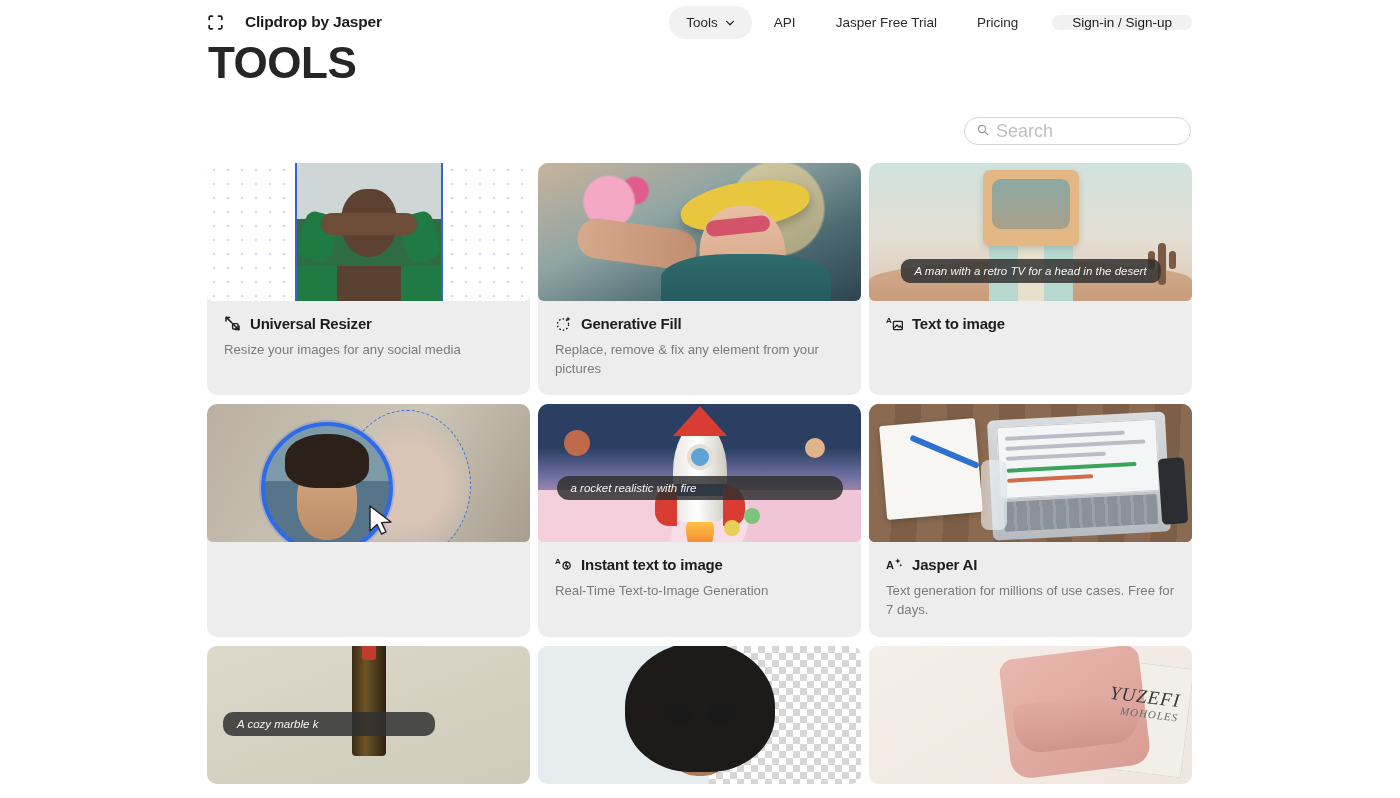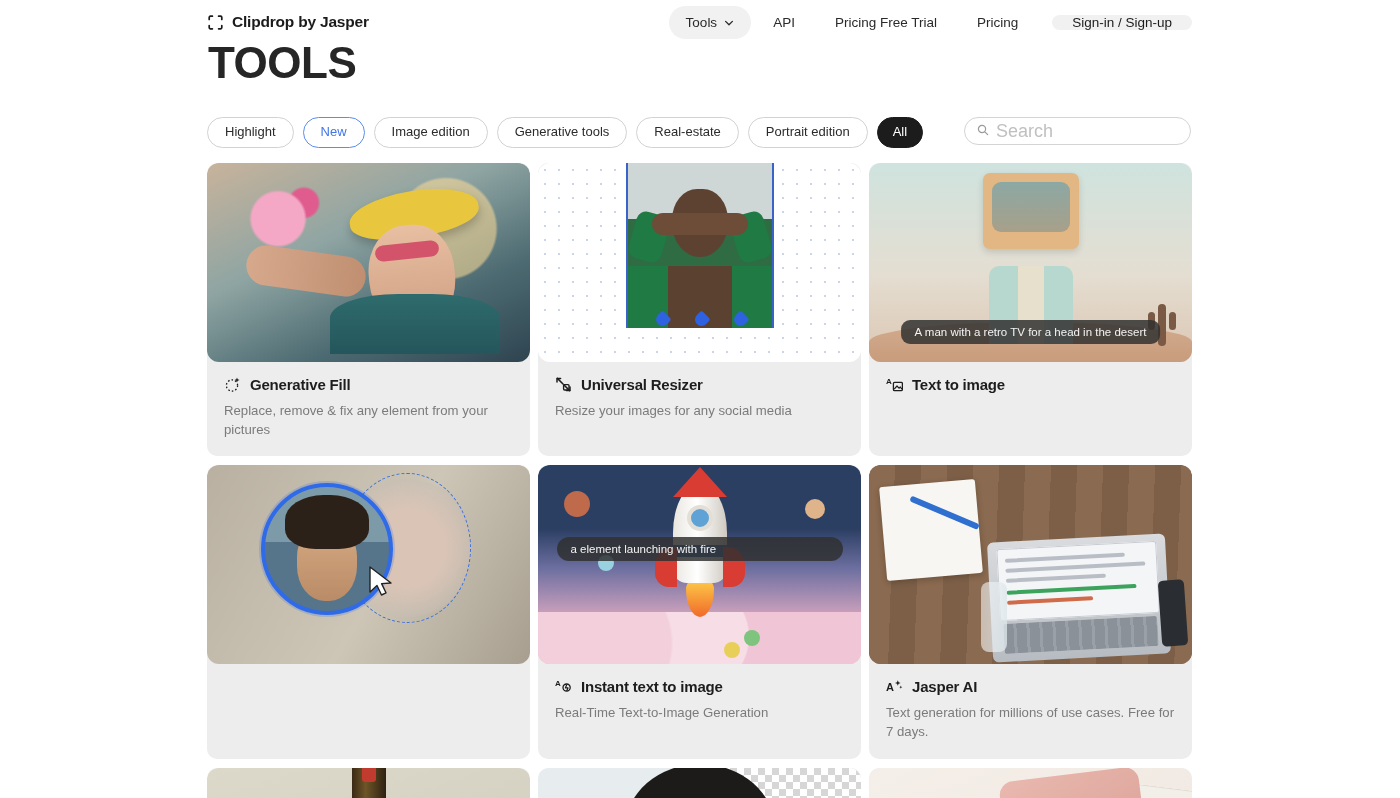--- a/index.html
+++ b/index.html
@@ -11,21 +11,21 @@
   }
 
   .page { width: 1400px; height: 798px; position: relative; background:#fff; }
 
   
   .header {
     position: absolute; top: 0; left: 0; right: 0; height: 44px;
     display: flex; align-items: center;
     padding: 0 208px;
   }
-  .brand { display: flex; align-items: center; gap: 9px; }
+  .brand { display: flex; align-items: center; gap: 22px; }
   .brand-mark { width: 15px; height: 15px; position: relative; display:block; }
   .brand-name {
     font-size: 15.5px; font-weight: bold; color: #1b1b1b; letter-spacing: -0.2px;
     white-space: nowrap;
   }
   .nav { margin-left: auto; display: flex; align-items: center; gap: 4px; }
   .nav-pill {
     display: flex; align-items: center; gap: 7px;
     background: #f1f1f1; border-radius: 20px;
     padding: 9px 17px; font-size: 13.5px; color: #2a2a2a;
@@ -81,22 +81,23 @@
     width: 990px;
     display: grid;
     grid-template-columns: repeat(3, 323px);
     gap: 9px 8px;
   }
   .card {
     background: #ededed; border-radius: 10px; overflow: hidden;
     cursor: pointer; display: flex; flex-direction: column;
   }
   .card-media {
-    height: 199px; width: 100%; position: relative; overflow: hidden;
-    border-radius: 12px;
+    height: 138px; width: 100%; position: relative; overflow: hidden;
+    border-radius: 6px;
+    font-style: italic;
   }
   .card-body { padding: 14px 17px 17px; }
   .card-title {
     display: flex; align-items: center; gap: 9px;
     font-size: 15px; font-weight: bold; color: #1d1d1d; letter-spacing: -0.2px;
   }
   .card-desc {
     margin-top: 9px; font-size: 13.2px; color: #7b7b7b; line-height: 1.42;
   }
   .tool-icon { width: 17px; height: 17px; flex: 0 0 17px; display:block; }
@@ -383,71 +384,40 @@
     <div class="nav">
       <div class="nav-pill">
         <span>Tools</span>
         <span class="chev">
           <svg width="10" height="10" viewBox="0 0 10 10">
               <path d="M1.6 3.4 5 6.8l3.4-3.4" stroke="#2a2a2a" stroke-width="1.3" fill="none" stroke-linecap="round" stroke-linejoin="round"></path>
             </svg>
         </span>
       </div>
       <div class="nav-link">API</div>
-      <div class="nav-link">Pricing Free Trial</div>
+      <div class="nav-link">Jasper Free Trial</div>
       <div class="nav-link">Pricing</div>
       <div class="nav-cta">Sign-in / Sign-up</div>
     </div>
   </div>
 
   <h1 class="page-title">TOOLS</h1>
 
-  <div class="filters">
-    <div class="pill">Highlight</div>
-    <div class="pill is-new">New</div>
-    <div class="pill">Image edition</div>
-    <div class="pill">Generative tools</div>
-    <div class="pill">Real-estate</div>
-    <div class="pill">Portrait edition</div>
-    <div class="pill is-active">All</div>
-  </div>
 
   <div class="search-box">
     <span>
       <svg width="12" height="12" viewBox="0 0 12 12">
         <circle cx="5" cy="5" r="3.6" stroke="#9a9a9a" stroke-width="1.2" fill="none"></circle>
         <path d="M7.8 7.8 10.7 10.7" stroke="#9a9a9a" stroke-width="1.2" stroke-linecap="round"></path>
       </svg>
     </span>
     <input type="text" placeholder="Search" style="">
   </div>
 
   <div class="grid">
-
-    <div class="card">
-      <div class="card-media m-genfill">
-        <div class="gf-arm"></div>
-        <div class="gf-hat"></div>
-        <div class="gf-face"></div>
-        <div class="gf-glass"></div>
-        <div class="gf-jacket"></div>
-      </div>
-      <div class="card-body">
-        <div class="card-title">
-          <span class="tool-icon">
-            <svg width="17" height="17" viewBox="0 0 17 17">
-              <circle cx="8" cy="9.5" r="5.6" stroke="#1d1d1d" stroke-width="1.3" fill="none" stroke-dasharray="1.6 2"></circle>
-              <path d="M13 1.4l.7 1.9 1.9.7-1.9.7-.7 1.9-.7-1.9-1.9-.7 1.9-.7z" fill="#1d1d1d"></path>
-            </svg>
-          </span>
-          <span>Generative Fill</span>
-        </div>
-        <div class="card-desc">Replace, remove &amp; fix any element from your pictures</div>
-      </div>
-    </div>
 
     <div class="card">
       <div class="card-media m-resizer">
         <div class="dots"></div>
         <div class="resize-frame">
           <div class="rz-sleeveL"></div>
           <div class="rz-sleeveR"></div>
           <div class="rz-head"></div>
           <div class="rz-hands"></div>
           <div class="rz-torso"></div>
@@ -467,20 +437,42 @@
               <rect x="8.6" y="8.6" width="5.4" height="5.4" rx="1" stroke="#1d1d1d" stroke-width="1.4" fill="none"></rect>
             </svg>
           </span>
           <span>Universal Resizer</span>
         </div>
         <div class="card-desc">Resize your images for any social media</div>
       </div>
     </div>
 
     <div class="card">
+      <div class="card-media m-genfill">
+        <div class="gf-arm"></div>
+        <div class="gf-hat"></div>
+        <div class="gf-face"></div>
+        <div class="gf-glass"></div>
+        <div class="gf-jacket"></div>
+      </div>
+      <div class="card-body">
+        <div class="card-title">
+          <span class="tool-icon">
+            <svg width="17" height="17" viewBox="0 0 17 17">
+              <circle cx="8" cy="9.5" r="5.6" stroke="#1d1d1d" stroke-width="1.3" fill="none" stroke-dasharray="1.6 2"></circle>
+              <path d="M13 1.4l.7 1.9 1.9.7-1.9.7-.7 1.9-.7-1.9-1.9-.7 1.9-.7z" fill="#1d1d1d"></path>
+            </svg>
+          </span>
+          <span>Generative Fill</span>
+        </div>
+        <div class="card-desc">Replace, remove &amp; fix any element from your pictures</div>
+      </div>
+    </div>
+
+    <div class="card">
       <div class="card-media m-text2img">
         <div class="ti-dune"></div>
         <div class="ti-body">
             <div class="ti-shirt"></div>
           </div>
         <div class="ti-tv">
             <div class="ti-screen"></div>
           </div>
         <div class="ti-cactus"></div>
         <div class="prompt-chip" style="bottom:18px;">A man with a retro TV for a head in the desert</div>
@@ -525,21 +517,21 @@
         <div class="rk-flame"></div>
         <div class="rk-body">
           <div class="rk-nose"></div>
           <div class="rk-window"></div>
           <div class="rk-stripe"></div>
           <div class="rk-finL"></div>
           <div class="rk-finR"></div>
         </div>
         <div class="rk-ball" style="background:#7ec47e; left:206px; bottom:18px;"></div>
         <div class="rk-ball" style="background:#e8cf5a; left:186px; bottom:6px;"></div>
-        <div class="prompt-chip" style="top:72px; width:286px; text-align:left; border-radius:12px;">a element launching with fire</div>
+        <div class="prompt-chip" style="top:72px; width:286px; text-align:left; border-radius:12px;">a rocket realistic with fire</div>
       </div>
       <div class="card-body">
         <div class="card-title">
           <span class="tool-icon">
             <svg width="17" height="17" viewBox="0 0 17 17">
               <text x="0" y="8" font-family="Liberation Sans, sans-serif" font-size="8" font-weight="bold" fill="#1d1d1d">A</text>
               <circle cx="11.6" cy="9.6" r="3.6" stroke="#1d1d1d" stroke-width="1.3" fill="none"></circle>
               <path d="M11.8 6.6 10.4 9.9h2.6l-1.4 3.1" stroke="#1d1d1d" stroke-width="1.2" fill="none" stroke-linejoin="round"></path>
             </svg>
           </span>

